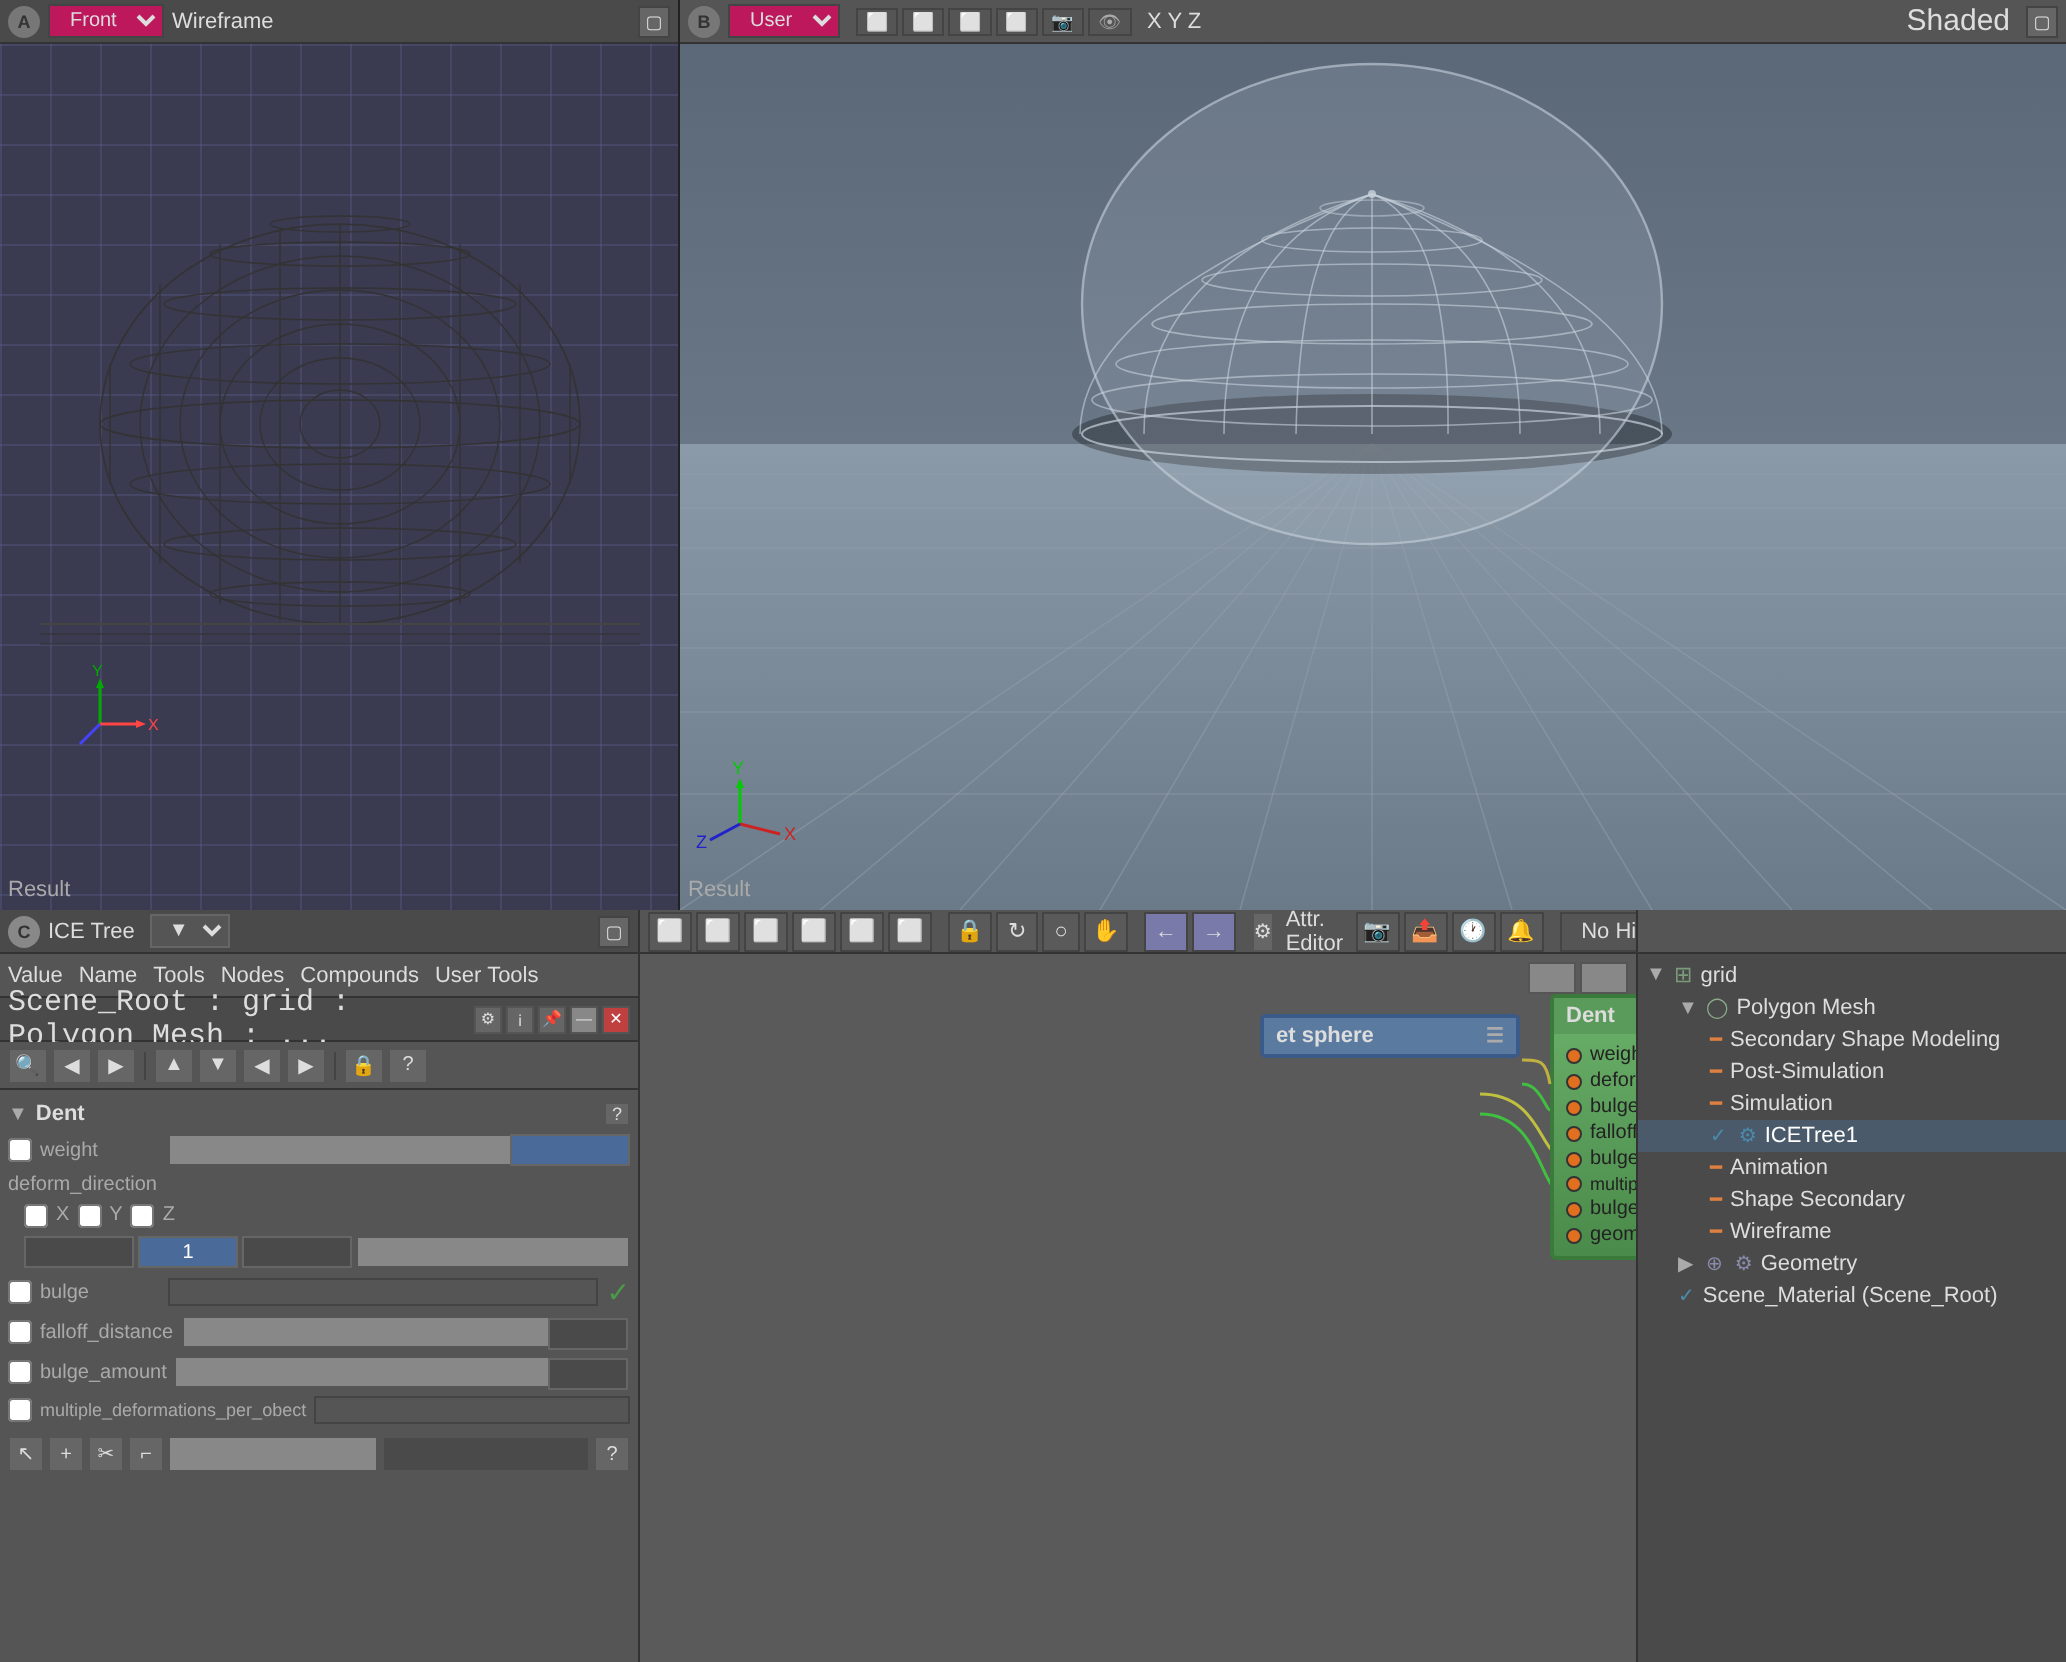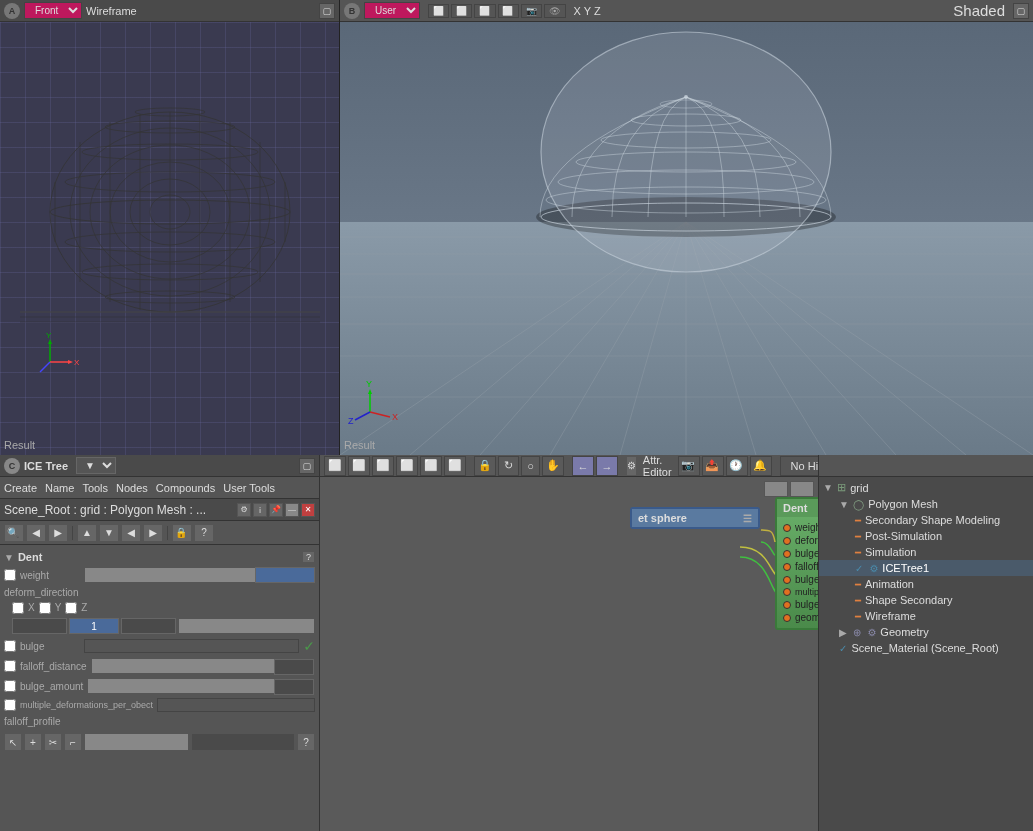--- a/index.html
+++ b/index.html
@@ -29,28 +29,28 @@
 
     
     #bottom-area { display: flex; width: 1033px; height: 376px; background: #555; }
 
     
     #left-panel { width: 320px; height: 376px; background: #555; border-right: 1px solid #333; display: flex; flex-direction: column; }
 
     
     #ice-toolbar { height: 22px; background: #4a4a4a; display: flex; align-items: center; padding: 0 4px; gap: 4px; border-bottom: 1px solid #333; }
     .ice-corner { width: 16px; height: 16px; background: #888; border-radius: 50%; display: flex; align-items: center; justify-content: center; font-size: 9px; color: #333; font-weight: bold; }
-    .ice-title { color: #ddd; font-size: 11px; margin-right: 4px; font-weight: bold; }
+    .ice-title { color: #ddd; font-size: 11px; margin-right: 4px; }
     .ice-dropdown { background: #555; border: 1px solid #666; color: #ddd; font-size: 10px; padding: 1px 4px; }
 
     #ice-menu { height: 22px; background: #555; display: flex; align-items: center; padding: 0 4px; gap: 8px; border-bottom: 1px solid #333; }
     .menu-item { color: #ddd; font-size: 11px; cursor: pointer; }
 
     #node-title-bar { height: 22px; background: #4a4a4a; display: flex; align-items: center; padding: 0 4px; gap: 4px; border-bottom: 1px solid #333; }
-    .node-title-text { color: #ddd; font-size: 12px; }
+    .node-title-text { color: #ddd; font-size: 15px; font-family: Liberation Mono, monospace; }
 
     #node-toolbar { height: 24px; background: #555; display: flex; align-items: center; padding: 2px 4px; gap: 2px; border-bottom: 1px solid #333; }
     .node-tool-btn { background: #666; border: 1px solid #555; color: #ddd; font-size: 10px; padding: 1px 4px; cursor: pointer; width: 20px; height: 18px; display: flex; align-items: center; justify-content: center; }
 
     #node-properties { flex: 1; overflow-y: auto; padding: 4px; background: #555; }
 
     .prop-section-header { display: flex; align-items: center; gap: 4px; padding: 2px 0; cursor: pointer; }
     .prop-triangle { color: #aaa; font-size: 10px; }
     .prop-section-title { color: #ddd; font-size: 11px; font-weight: bold; }
     .prop-help { background: #666; border: 1px solid #555; color: #ddd; font-size: 9px; padding: 0 3px; margin-left: auto; cursor: pointer; }
@@ -275,21 +275,21 @@
     <div id="ice-toolbar">
       <div class="ice-corner">C</div>
       <span class="ice-title">ICE Tree</span>
       <select class="ice-dropdown">
         <option>▼</option>
       </select>
       <div style="margin-left:auto;width:16px;height:16px;background:#666;border:1px solid #444;display:flex;align-items:center;justify-content:center;font-size:9px;cursor:pointer;">▢</div>
     </div>
 
     <div id="ice-menu">
-      <span class="menu-item">Create</span>
+      <span class="menu-item">Value</span>
       <span class="menu-item">Name</span>
       <span class="menu-item">Tools</span>
       <span class="menu-item">Nodes</span>
       <span class="menu-item">Compounds</span>
       <span class="menu-item">User Tools</span>
     </div>
 
     <div id="node-title-bar">
       <span class="node-title-text">Scene_Root : grid : Polygon Mesh : ...</span>
       <div style="display:flex;gap:2px;margin-left:auto;">
@@ -372,23 +372,20 @@
           <input type="text" class="prop-input" style="position: absolute; right: 0px; top: 0px; width: 40px; background: rgb(74, 74, 74); border-left: 1px solid rgb(102, 102, 102);">
         </div>
       </div>
 
       <div class="prop-row">
         <input type="checkbox" class="prop-checkbox" style="">
         <span class="prop-label" style="font-size:9px;">multiple_deformations_per_obect</span>
         <div style="flex:1;height:14px;background:#555;border:1px solid #444;"></div>
       </div>
 
-      <div class="prop-row">
-        <span class="prop-label">falloff_profile</span>
-      </div>
 
       <div style="display:flex;gap:2px;padding:2px 0;margin-top:2px;">
         <div class="falloff-btn">↖</div>
         <div class="falloff-btn">+</div>
         <div class="falloff-btn">✂</div>
         <div class="falloff-btn">⌐</div>
         <div style="flex:1;height:18px;background:#888;border:1px solid #555;"></div>
         <div style="flex:1;height:18px;background:#4a4a4a;border:1px solid #555;"></div>
         <div class="falloff-btn">?</div>
       </div>

